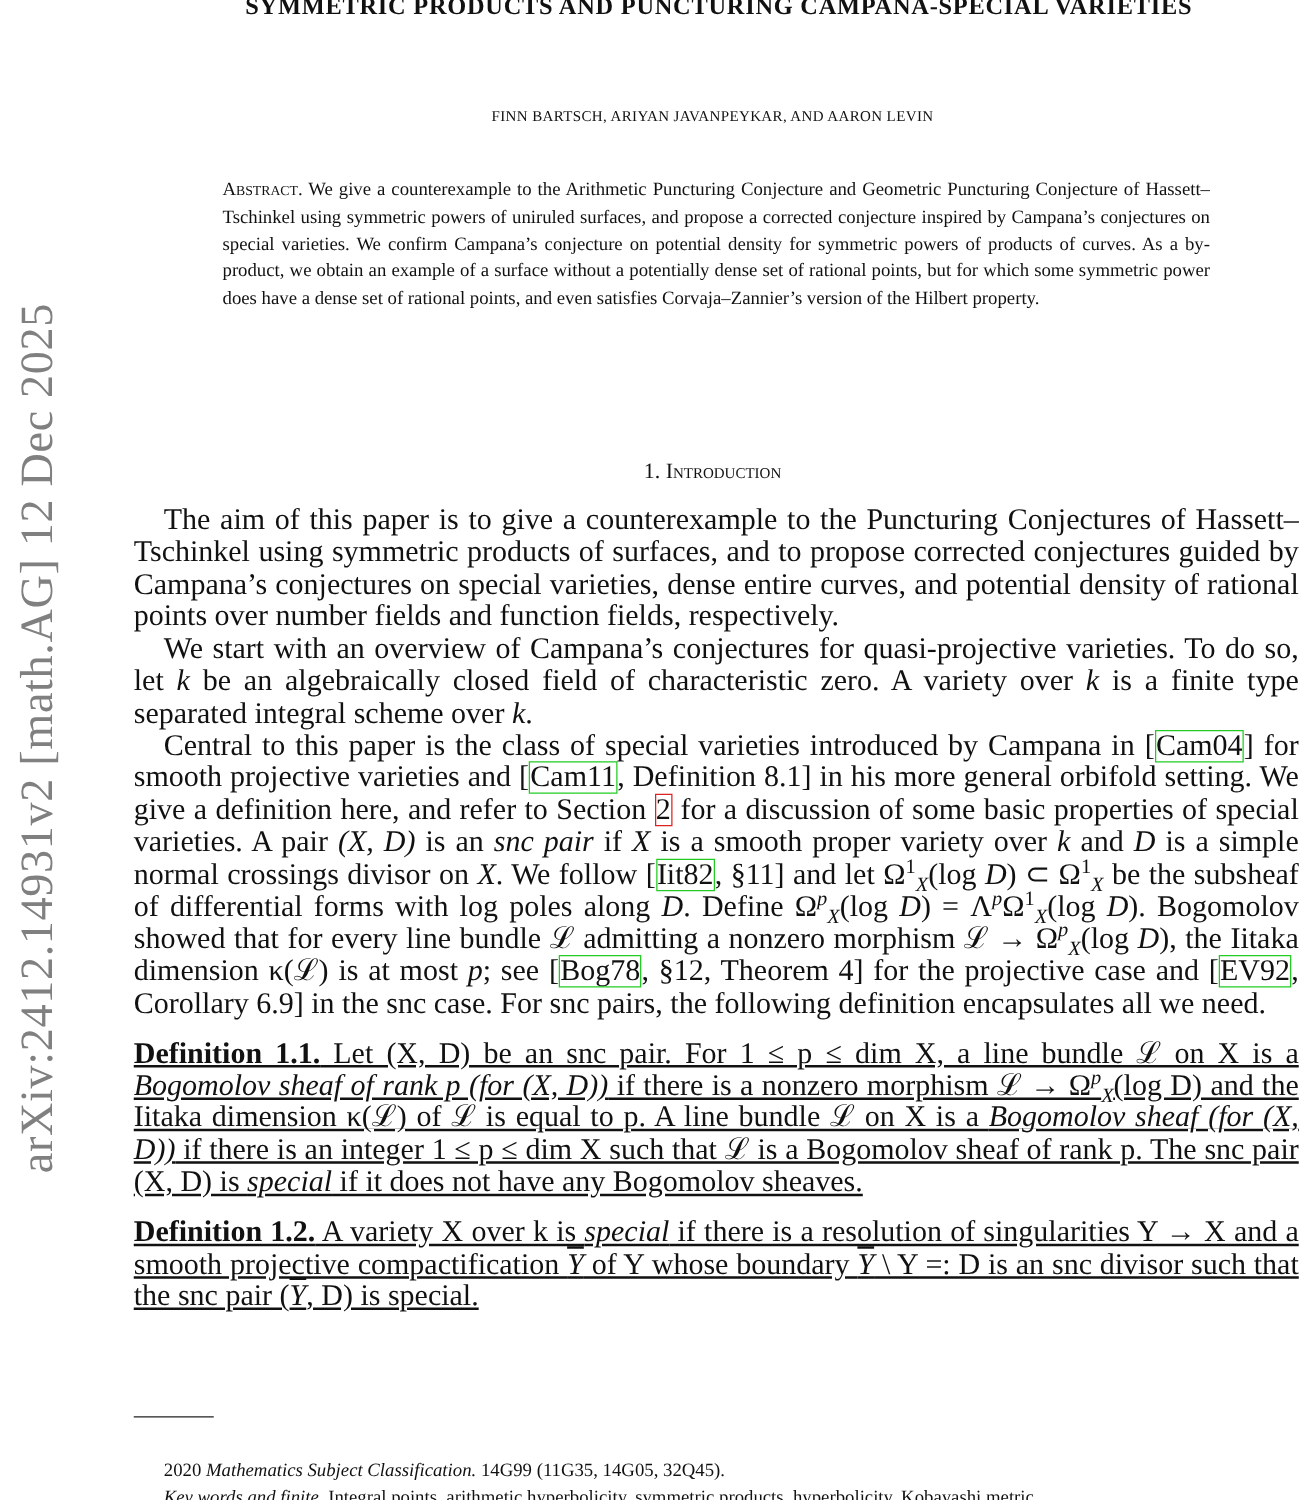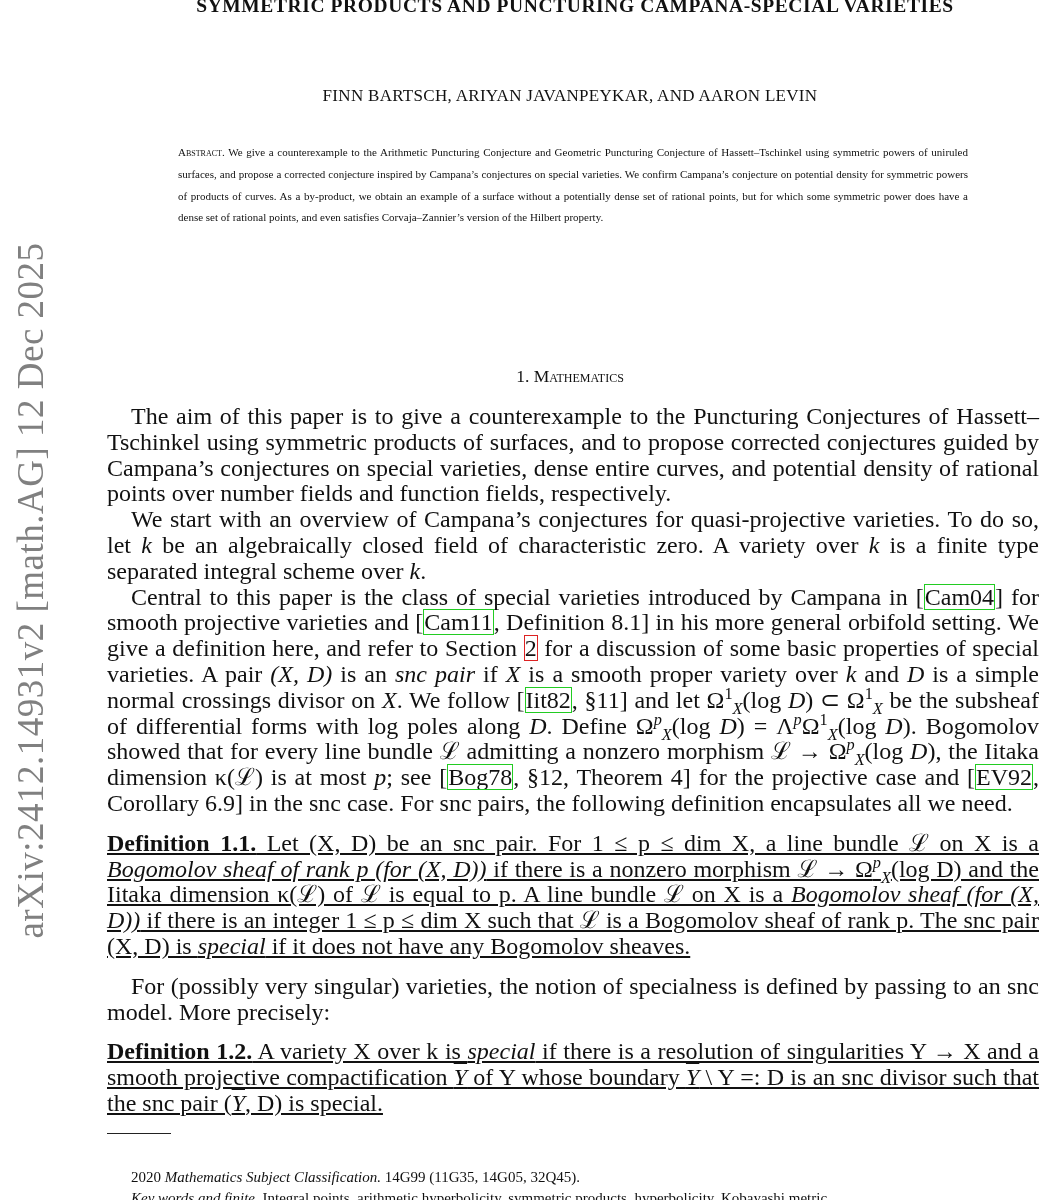--- a/index.html
+++ b/index.html
@@ -17,26 +17,26 @@
     font-family: "Liberation Serif", serif; font-size: 37px; color: #808080;
     letter-spacing: 0.5px;
   }
   .title {
     position: absolute; left: 140px; width: 870px; top: -8px;
     text-align: center; font-weight: bold; font-size: 19.5px; line-height: 27px;
     letter-spacing: 0.6px; font-family: "Liberation Serif", serif;
   }
   .authors {
     position: absolute; left: 140px; width: 860px; top: 86px;
-    text-align: center; font-size: 17px; letter-spacing: 0.3px;
+    text-align: center; font-size: 12px; letter-spacing: 0.3px;
     font-family: "Liberation Serif", serif;
   }
   .abstract {
     position: absolute; left: 178px; width: 790px; top: 142px;
-    font-size: 11px; line-height: 21.8px; text-align: justify;
+    font-size: 15px; line-height: 21.8px; text-align: justify;
     font-family: "Liberation Serif", serif;
   }
   .smallcaps { font-variant: small-caps; }
   .section-heading {
     position: absolute; left: 100px; width: 940px; top: 366px;
     text-align: center; font-size: 17.5px; font-family: "Liberation Serif", serif;
   }
   .body-text {
     position: absolute; left: 107px; width: 932px; top: 404px;
     font-family: "Liberation Serif", serif;
@@ -80,33 +80,32 @@
 <div class="title">SYMMETRIC PRODUCTS AND PUNCTURING CAMPANA-SPECIAL VARIETIES</div>
 <div class="authors">FINN BARTSCH, ARIYAN JAVANPEYKAR, AND AARON LEVIN</div>
 
 <div class="abstract">
   <span class="smallcaps">Abstract.</span>
   <span>We give a counterexample to the Arithmetic Puncturing Conjecture and Geometric Puncturing Conjecture of Hassett–Tschinkel using symmetric powers of uniruled surfaces, and propose a corrected conjecture inspired by Campana’s conjectures on special varieties. We confirm Campana’s conjecture on potential density for symmetric powers of products of curves. As a by-product, we obtain an example of a surface without a potentially dense set of rational points, but for which some symmetric power does have a dense set of rational points, and even satisfies Corvaja–Zannier’s version of the Hilbert property.</span>
 </div>
 
 <div class="section-heading">
   <span>1.</span>
-  <span class="smallcaps">Mathematics</span>
+  <span class="smallcaps">Introduction</span>
 </div>
 
 <div class="body-text">
   <p>The aim of this paper is to give a counterexample to the Puncturing Conjectures of Hassett–Tschinkel using symmetric products of surfaces, and to propose corrected conjectures guided by Campana’s conjectures on special varieties, dense entire curves, and potential density of rational points over number fields and function fields, respectively.</p>
 
   <p><span>We start with an overview of Campana’s conjectures for quasi-projective varieties. To do so, let </span><i>k</i><span> be an algebraically closed field of characteristic zero. A variety over </span><i>k</i><span> is a finite type separated integral scheme over </span><i>k</i><span>.</span></p>
 
   <p><span>Central to this paper is the class of special varieties introduced by Campana in </span>[<span class="cite">Cam04</span>]<span> for smooth projective varieties and </span>[<span class="cite">Cam11</span><span>, Definition 8.1] in his more general orbifold setting. We give a definition here, and refer to Section </span><span class="ref">2</span><span> for a discussion of some basic properties of special varieties. A pair </span><i>(X, D)</i><span> is an </span><i>snc pair</i><span> if </span><i>X</i><span> is a smooth proper variety over </span><i>k</i><span> and </span><i>D</i><span> is a simple normal crossings divisor on </span><i>X</i><span>. We follow </span>[<span class="cite">Iit82</span><span>, §11] and let Ω</span><sup>1</sup><sub><i>X</i></sub>(log <i>D</i>) ⊂ Ω<sup>1</sup><sub><i>X</i></sub><span> be the subsheaf of differential forms with log poles along </span><i>D</i><span>. Define </span>Ω<sup><i>p</i></sup><sub><i>X</i></sub>(log <i>D</i>) = Λ<sup><i>p</i></sup>Ω<sup>1</sup><sub><i>X</i></sub>(log <i>D</i>)<span>. Bogomolov showed that for every line bundle ℒ admitting a nonzero morphism ℒ → </span>Ω<sup><i>p</i></sup><sub><i>X</i></sub>(log <i>D</i>)<span>, the Iitaka dimension κ(ℒ) is at most </span><i>p</i><span>; see </span>[<span class="cite">Bog78</span><span>, §12, Theorem 4] for the projective case and </span>[<span class="cite">EV92</span><span>, Corollary 6.9] in the snc case. For snc pairs, the following definition encapsulates all we need.</span></p>
 
   <p class="noindent gap-lg"><b class="defn">Definition 1.1.</b><span> Let (X, D) be an snc pair. For 1 ≤ p ≤ dim X, a line bundle ℒ on X is a </span><i>Bogomolov sheaf of rank p (for (X, D))</i><span> if there is a nonzero morphism ℒ → Ω</span><sup><i>p</i></sup><sub><i>X</i></sub><span>(log D) and the Iitaka dimension κ(ℒ) of ℒ is equal to p. A line bundle ℒ on X is a </span><i>Bogomolov sheaf (for (X, D))</i><span> if there is an integer 1 ≤ p ≤ dim X such that ℒ is a Bogomolov sheaf of rank p. The snc pair (X, D) is </span><i>special</i><span> if it does not have any Bogomolov sheaves.</span></p>
 
-  <p class="gap-lg">For (possibly very singular) varieties, the notion of specialness is defined by passing to an snc model. More precisely:</p>
 
   <p class="noindent gap-lg"><b class="defn">Definition 1.2.</b><span> A variety X over k is </span><i>special</i><span> if there is a resolution of singularities Y → X and a smooth projective compactification </span><i class="overline">Y</i><span> of Y whose boundary </span><i class="overline">Y</i><span> \ Y =: D is an snc divisor such that the snc pair (</span><i class="overline">Y</i><span>, D) is special.</span></p>
 </div>
 
 <div class="footnote-rule"></div>
 <div class="footnotes">
   <p><span>2020 </span><i>Mathematics Subject Classification.</i><span> 14G99 (11G35, 14G05, 32Q45).</span></p>
   <p><i>Key words and finite.</i><span> Integral points, arithmetic hyperbolicity, symmetric products, hyperbolicity, Kobayashi metric.</span></p>
 </div>
 

